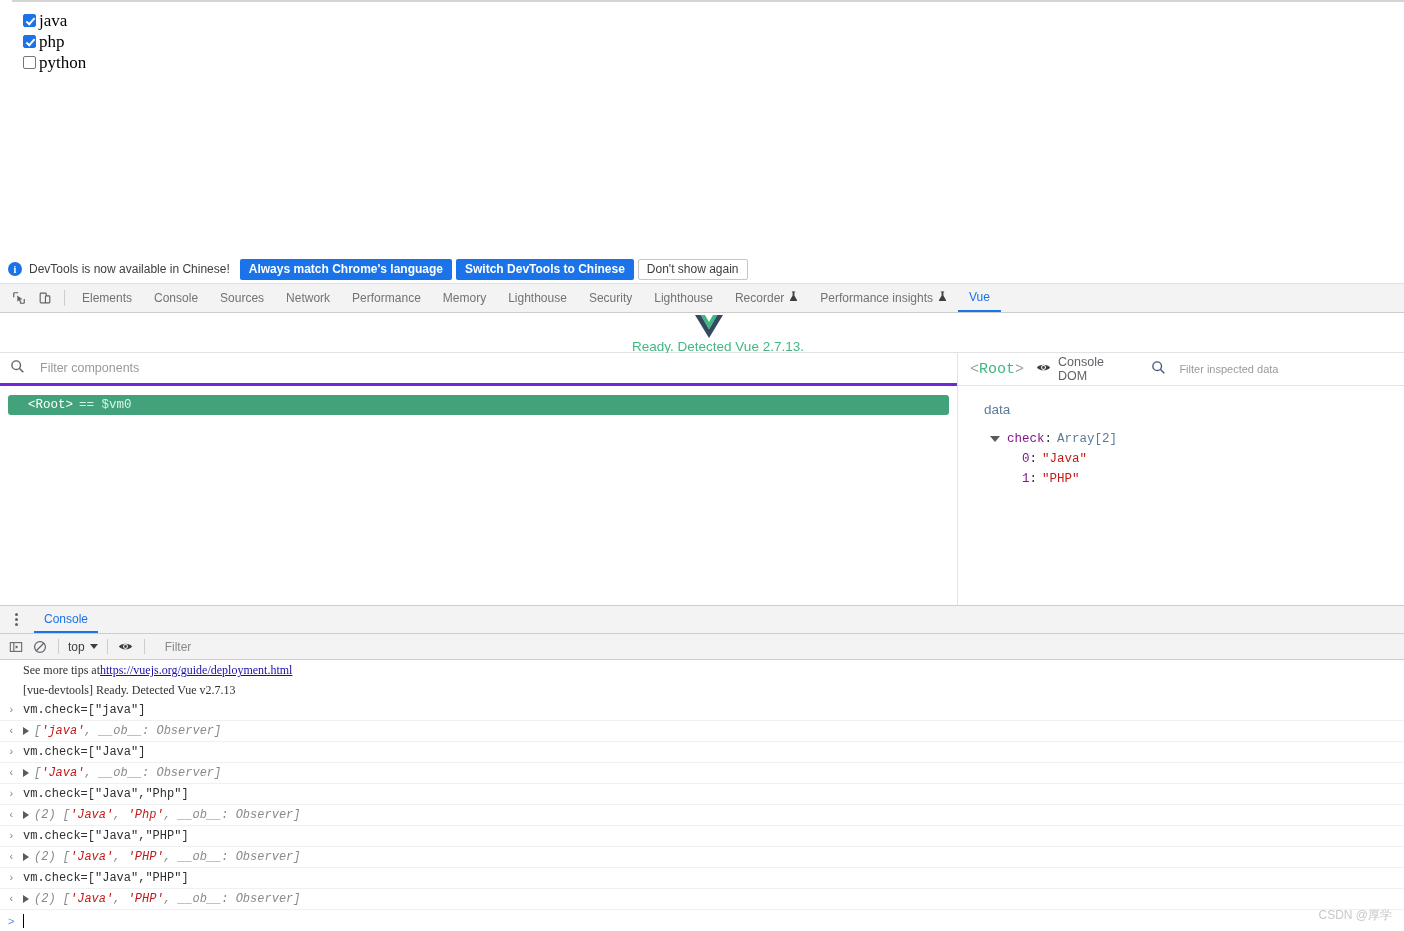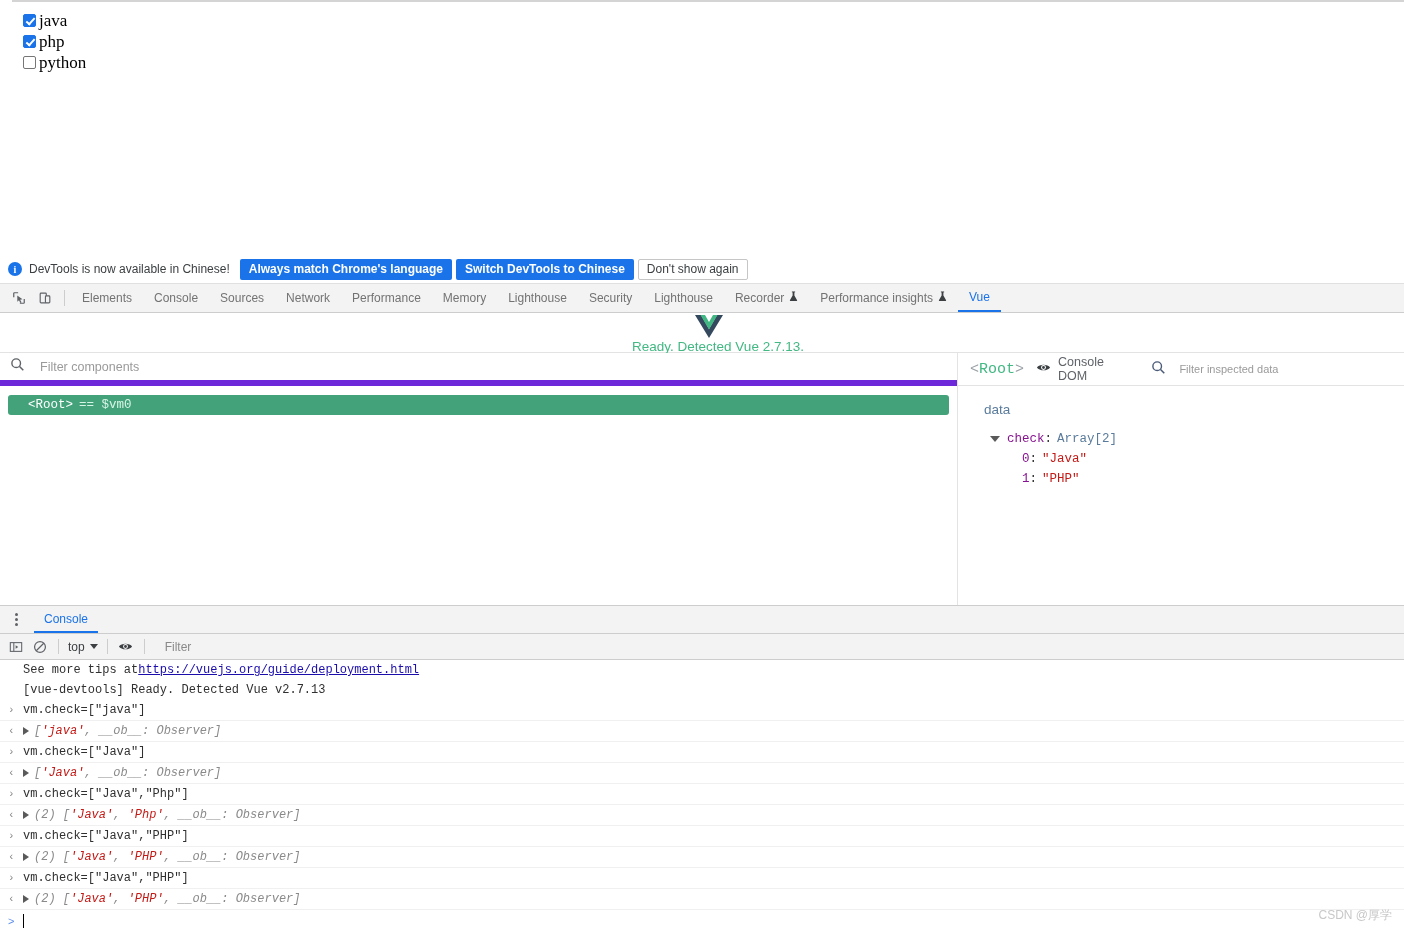--- a/index.html
+++ b/index.html
@@ -198,21 +198,21 @@
     display: flex;
   }
   .vue-left {
     width: 958px;
     height: 252px;
     border-right: 1px solid #e3e3e3;
     background: #fff;
   }
   .vue-search-row {
     height: 33px;
-    border-bottom: 6px solid #6d28d9;
+    border-bottom: 3px solid #6d28d9;
     display: flex;
     align-items: center;
     padding-left: 10px;
   }
   .filter-input {
     border: none;
     outline: none;
     font-size: 12.5px;
     color: #5a5a5a;
     background: transparent;
@@ -399,21 +399,21 @@
     font-size: 12px;
   }
   .log-line {
     min-height: 20px;
     line-height: 20px;
     display: flex;
     align-items: flex-start;
     border-bottom: 1px solid #f0f0f0;
     padding-left: 8px;
   }
-  .log-line.plain { border-bottom: none; color: #303030; padding-left: 23px; }
+  .log-line.plain { border-bottom: none; color: #303030; padding-left: 23px; font-family: Liberation Serif, serif; }
   .log-gutter {
     width: 15px;
     flex: none;
     color: #9aa0a6;
     font-size: 11px;
     text-align: left;
   }
   .log-gutter.in { color: #8a8a8a; }
   .log-gutter.out { color: #8a8a8a; }
   .log-content { flex: 1; white-space: pre; color: #303030; }

